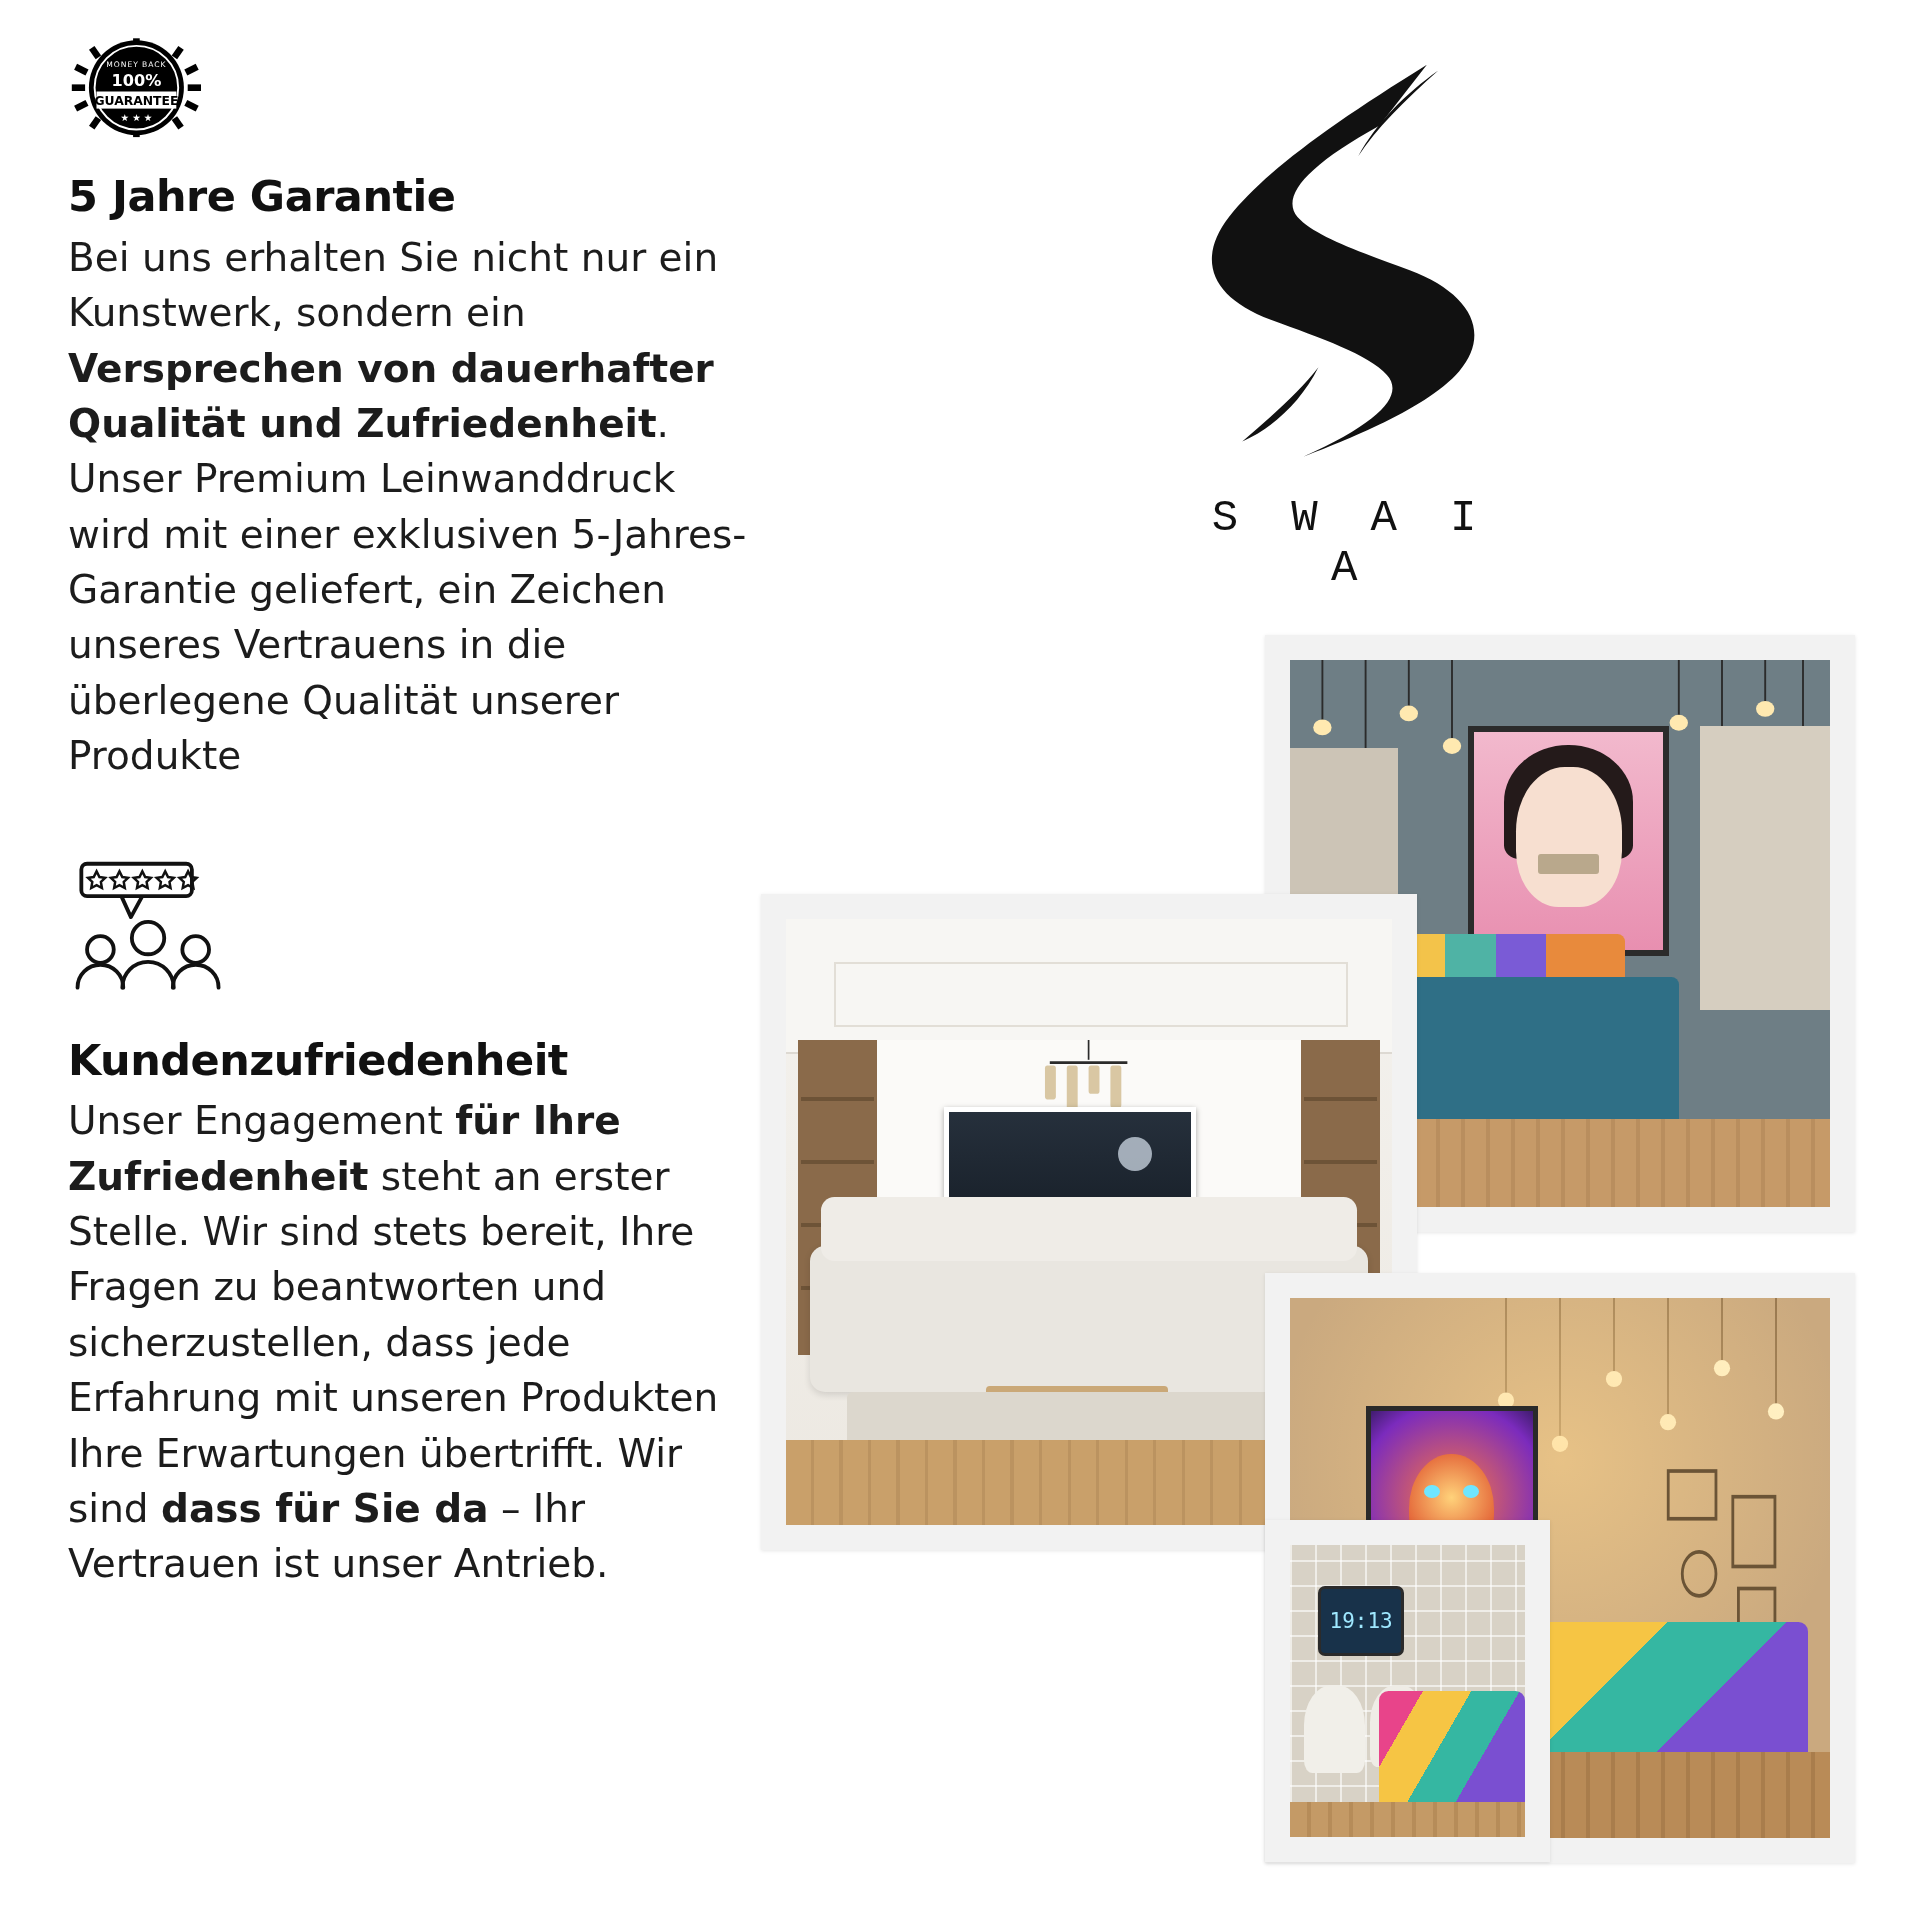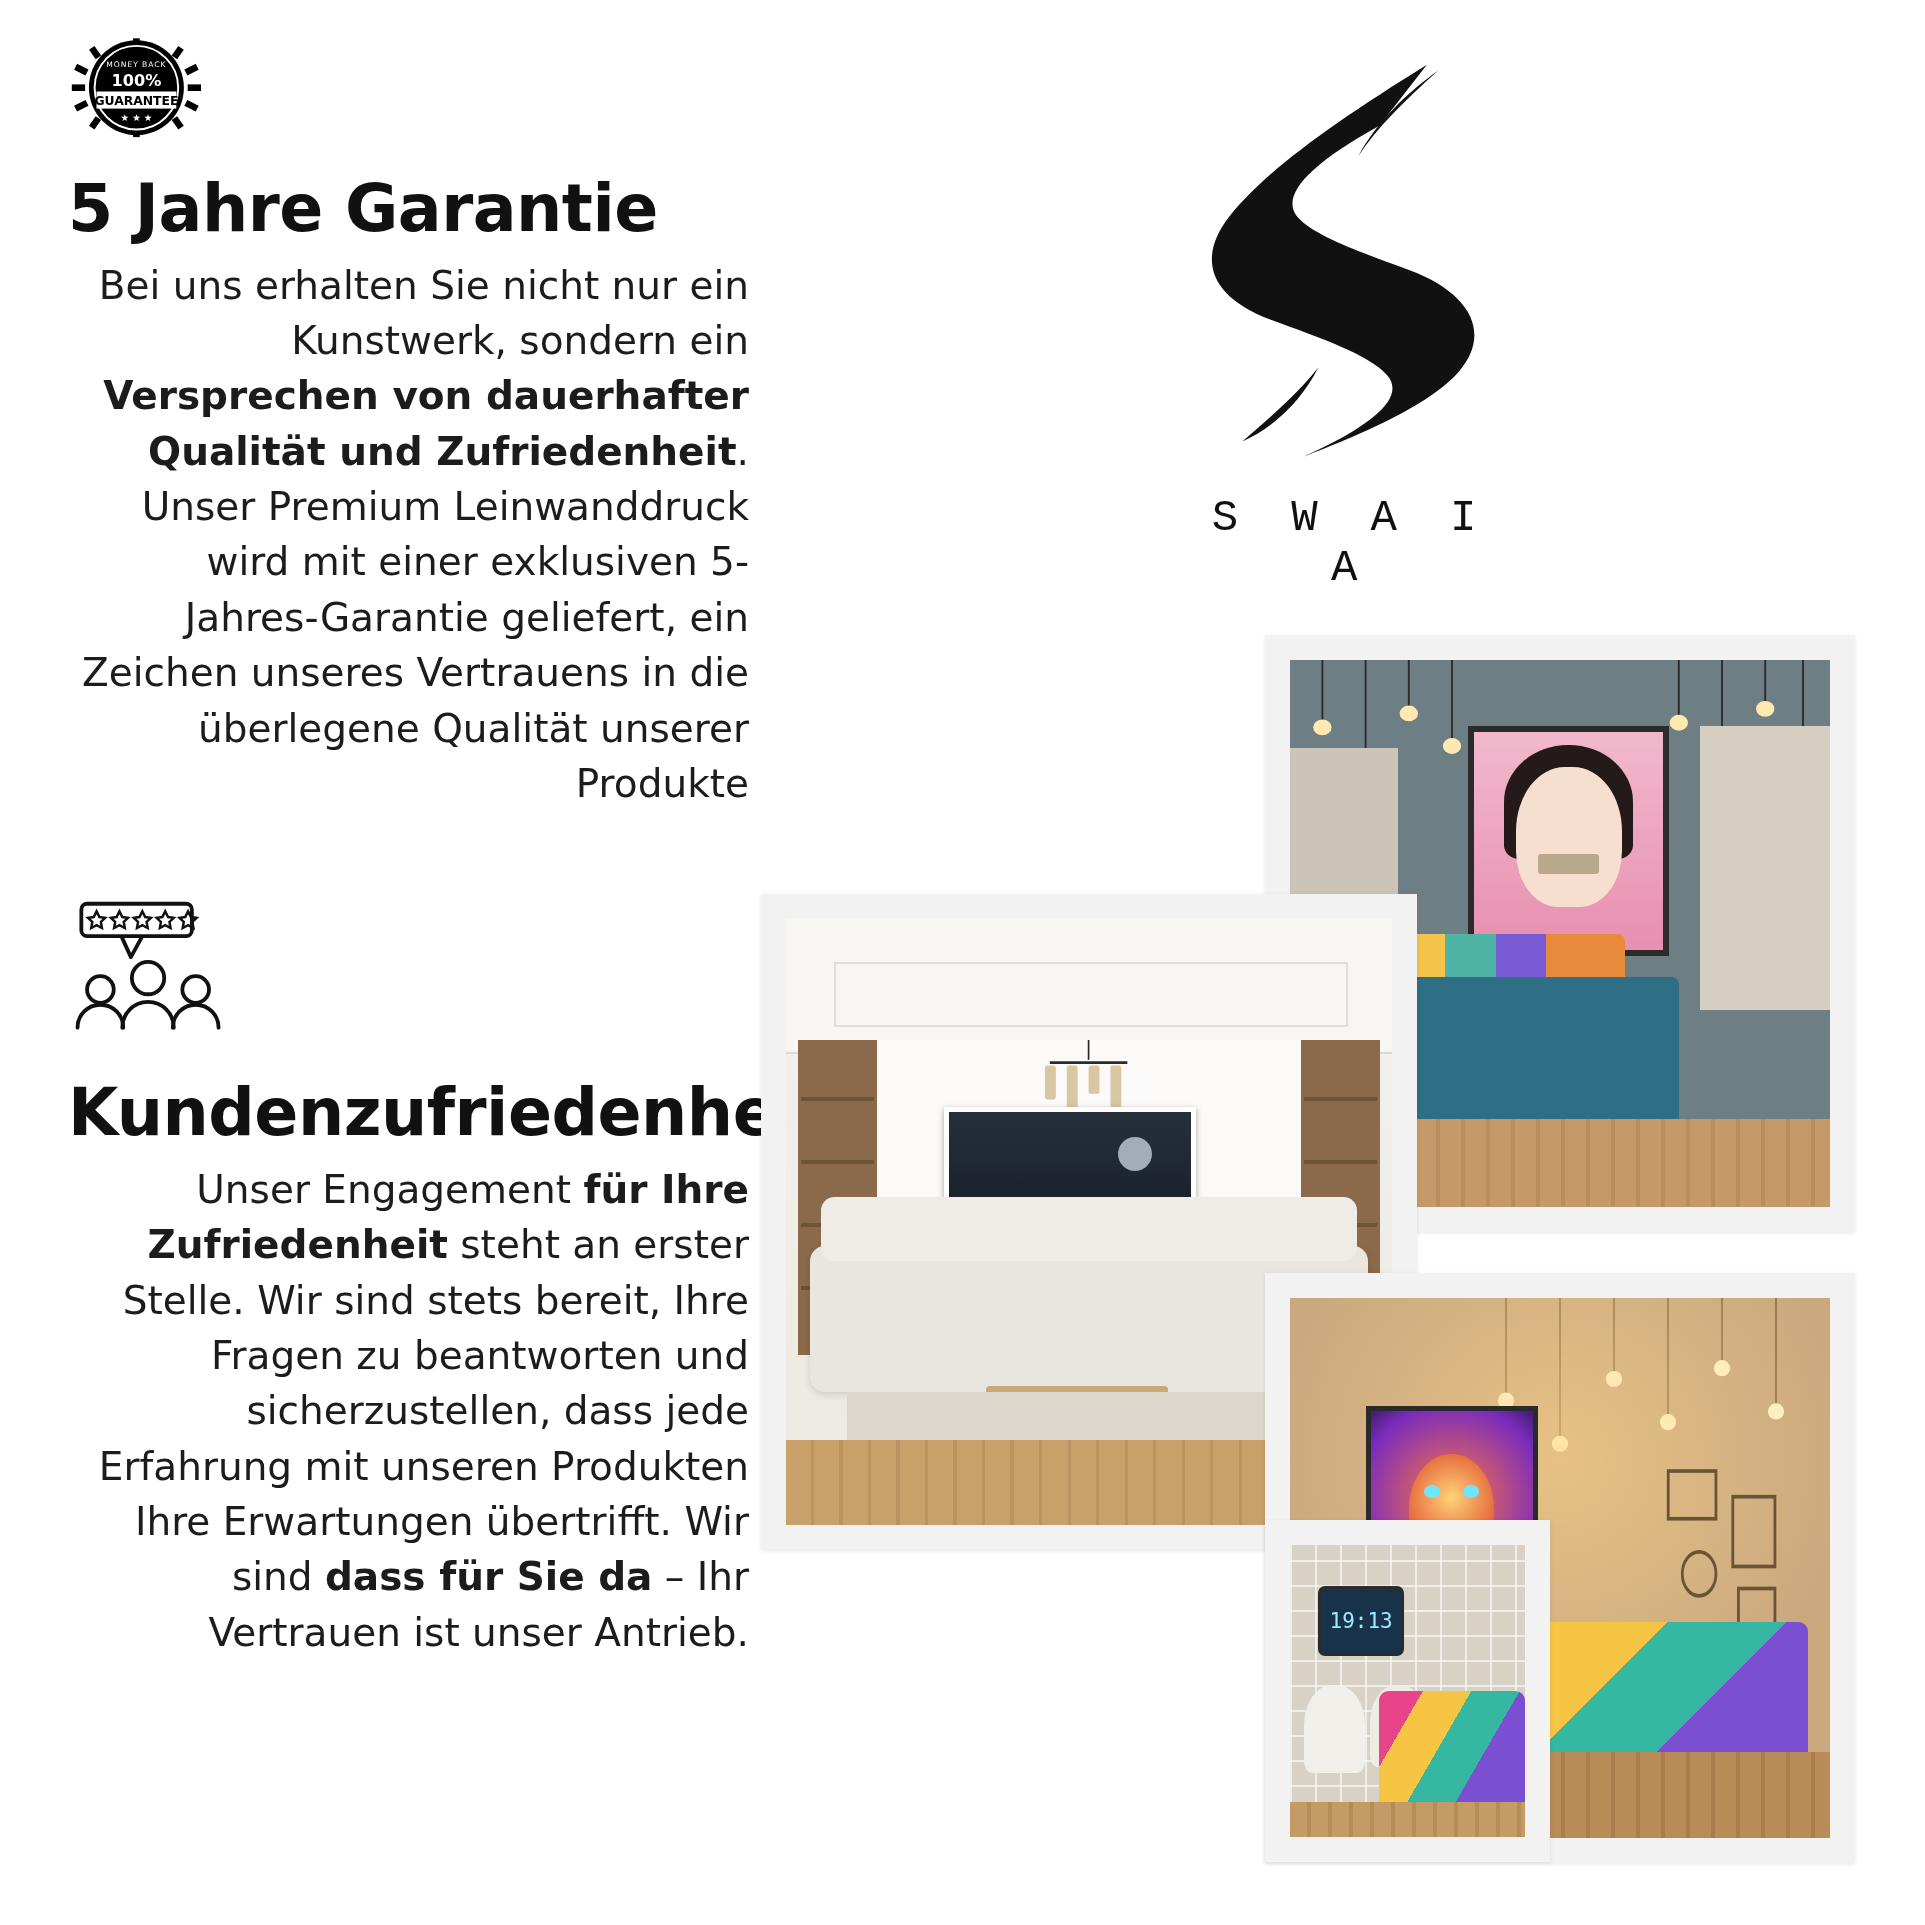--- a/index.html
+++ b/index.html
@@ -39,33 +39,32 @@
   }
   .badge {
     position: absolute;
     left: 0;
     top: 0;
     width: 171px;
     height: 107px;
   }
 
   .section-title {
-    font-size: 65px;
+    font-size: 43px;
     font-weight: bold;
     letter-spacing: -0.5px;
     line-height: 1.1;
     margin: 0 0 9.5px 0;
     color: #111;
   }
   .body-text {
     font-size: 39px;
     line-height: 1.42;
-    margin: 13px;
+    margin: 0;
     color: #1c1c1c;
-    text-align: right;
   }
   .body-text b {
     font-weight: bold;
   }
 
   .spacer-1 { height: 74px; }
 
   
   .cust-icon {
     width: 162px;

